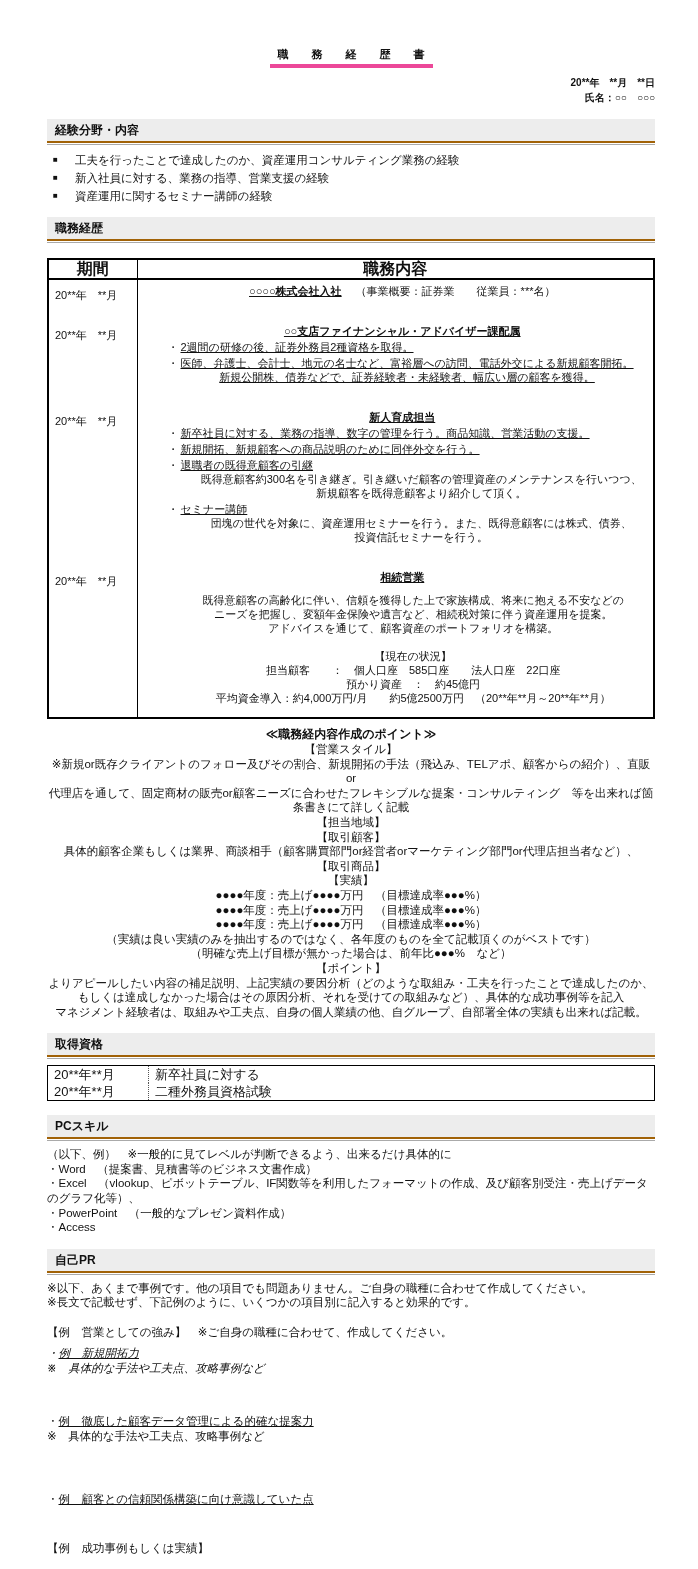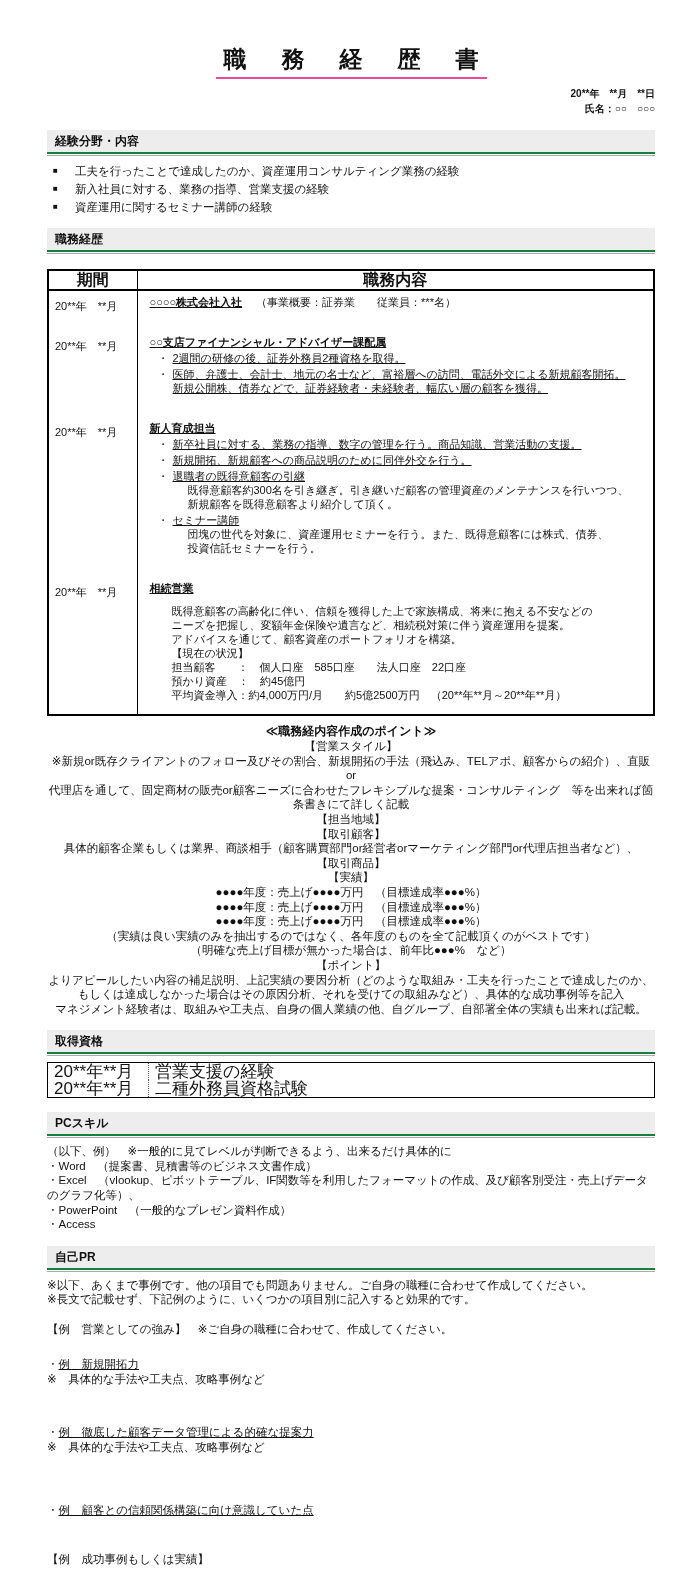--- a/index.html
+++ b/index.html
@@ -6,73 +6,73 @@
   body{
     width:698px;height:1569px;overflow:hidden;
     font-family:"Liberation Sans","DejaVu Sans",sans-serif;
     color:#111;-webkit-font-smoothing:antialiased;
   }
   .page{box-sizing:border-box;width:698px;height:1569px;padding:44px 43px 0 47px;}
 
   
   .title-wrap{text-align:center;margin:0 0 8px 0;}
   .title{
-    display:inline-block;font-size:23px;font-weight:bold;letter-spacing:6px;
-    border-bottom:2px solid #ec4899;padding:0 2px 2px 8px;
+    display:inline-block;font-size:11px;font-weight:bold;letter-spacing:6px;
+    border-bottom:4px solid #ec4899;padding:0 2px 2px 8px;
   }
   .meta{ text-align:right;font-size:10px;font-weight:bold;line-height:1.45;margin-bottom:14px;}
 
   
   .bar{
-    position:relative;background:#ededed;border-bottom:2px solid #15803d;
+    position:relative;background:#ededed;border-bottom:2px solid #a16207;
     font-size:12px;font-weight:bold;padding:3px 8px 2px 8px;margin-top:14px;margin-bottom:8px;
   }
   .bar::after{content:"";position:absolute;left:0;right:0;bottom:-4px;height:1px;background:#aaa;}
 
   
   .sq-list{font-size:11.5px;line-height:14px;margin:10px 0 0 0;}
   .sq-item{display:flex;margin:0 0 4px 0;}
   .sq-item .sqm{flex:none;width:22px;padding-left:6px;font-size:8px;line-height:14px;}
 
   
   table.career{width:100%;border-collapse:collapse;margin-top:17px;font-size:11px;line-height:14px;table-layout:fixed;}
   table.career{border:2px solid #000;}
   table.career th{
     border-bottom:2px solid #000;font-weight:bold;text-align:center;padding:2px 0;font-size:16px;
   }
   table.career th.c1,table.career td.c1{border-right:1.5px solid #000;}
   table.career col.col-period{width:89px;}
   table.career td{vertical-align:top;}
   td.period{padding:8px 2px 0 6px;white-space:nowrap;}
-  td.detail{padding:4px 6px 12px 12px;}
+  td.detail{padding:4px 6px 12px 20px;text-align:center;}
   .jobtitle{font-weight:bold;text-decoration:underline;}
   .jobnote{margin-left:14px;}
   .blt{display:flex;margin:2px 0 0 8px;}
   .blt .m{flex:none;width:15px;}
   .blt .t{white-space:pre-line;text-decoration:underline;}
   .blt-sub{margin-left:38px;white-space:pre-line;}
   .r4{margin-left:22px;white-space:pre-line;margin-top:9px;}
-  .r4.status{margin-top:0;}
+  .r4.status{margin-top:14px;}
   .rowgap td{height:10px;padding:0;}
 
   
   .points{margin-top:7px;text-align:center;}
   .points-h{font-size:12px;font-weight:bold;line-height:16px;}
   .pre{white-space:pre-line;font-size:11.5px;line-height:14.6px;}
 
   
-  table.qual{width:100%;border-collapse:collapse;border:1.5px solid #000;font-size:17px;line-height:15px;margin-top:2px;}
+  table.qual{width:100%;border-collapse:collapse;border:1.5px solid #000;font-size:13px;line-height:15px;margin-top:2px;}
   table.qual td{padding:1px 6px;vertical-align:top;}
   table.qual td.qd{width:88px;border-right:1px dotted #555;white-space:nowrap;}
 
   
   .prblock{font-size:11.5px;line-height:14.6px;}
   .pr-h{margin-top:15px;}
   .ex{margin-top:38px;}
-  .ex.first{margin-top:20px;}
+  .ex.first{margin-top:6px;font-style:italic;}
   .ex.third{margin-top:48px;}
   .ex-title{text-decoration:underline;}
   .ex-note{margin-top:1px;}
   .big-h{margin-top:34px;}
 </style>
 </head>
 <body>
 
 <div class="page">
 
@@ -215,21 +215,21 @@
 マネジメント経験者は、取組みや工夫点、自身の個人業績の他、自グループ、自部署全体の実績も出来れば記載。</div>
   </div>
 
   <div class="bar">
     <span>取得資格</span>
   </div>
   <table class="qual">
     <tbody>
       <tr>
         <td class="qd">20**年**月</td>
-        <td>営業支援の経験</td>
+        <td>新卒社員に対する</td>
       </tr>
       <tr>
         <td class="qd">20**年**月</td>
         <td>二種外務員資格試験</td>
       </tr>
     </tbody>
   </table>
 
   <div class="bar">
     <span>PCスキル</span>

